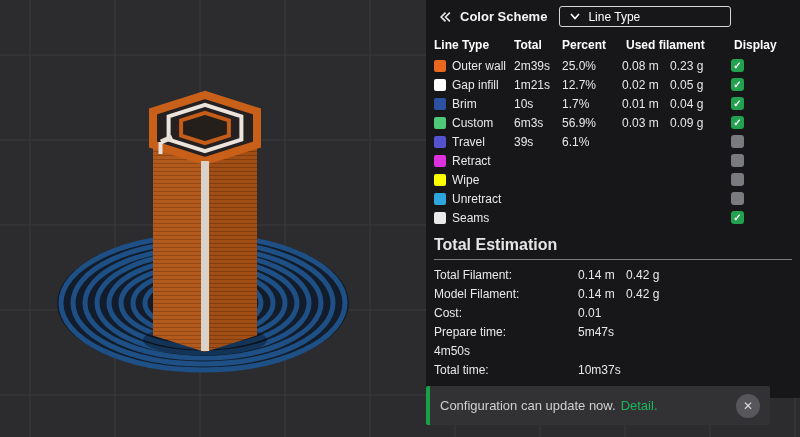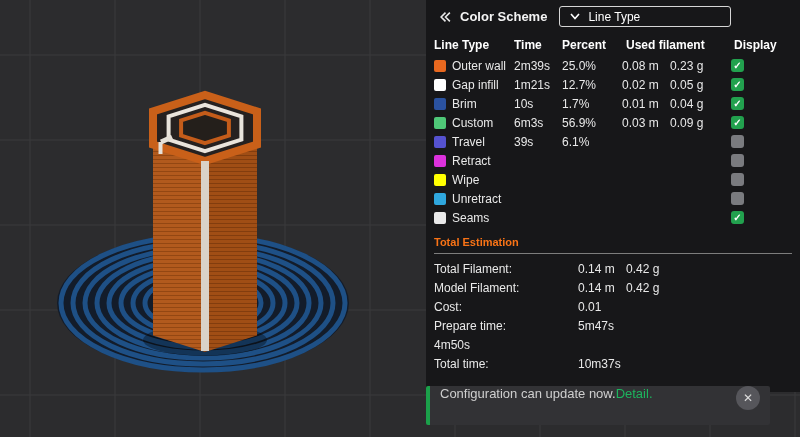--- a/index.html
+++ b/index.html
@@ -42,34 +42,34 @@
   .c-pct{width:60px}
   .c-m{width:48px}
   .c-g{width:44px}
   .checkbox{
     width:13px;height:13px;border-radius:3px;margin-left:17px;flex:none;
     background:#7a7b7f;display:flex;align-items:center;justify-content:center;cursor:pointer
   }
   .checkbox.checked{background:#22a14e}
   .checkbox.checked::after{content:"✓";color:#fff;font-size:10px;font-weight:bold;line-height:1}
 
-  .total-title{font-weight:bold;font-size:11px;color:#f97316;padding:9px 8px 5px}
+  .total-title{font-weight:bold;font-size:16px;color:#e5e5e5;padding:9px 8px 5px}
   .divider{border:none;border-top:1px solid #7d7d7d;margin:0 8px 5px}
   .erow{display:flex;align-items:center;height:19px;padding:0 8px;font-size:12px}
   .e-label{width:144px;white-space:nowrap}
   .e-v1{width:48px}
 
   
   .notification{
     position:absolute;left:426px;top:386px;width:344px;height:39px;
     background:#323235;border-left:4px solid #1ba04a;border-radius:2px;
-    display:flex;padding:0 10px;box-sizing:border-box;
+    display:flex;align-items:center;padding:0 10px;box-sizing:border-box;
     font-size:13px;color:#cfcfcf
   }
-  .detail-link{color:#1db45e;cursor:pointer;white-space:nowrap}
+  .detail-link{color:#1db45e;margin-left:5px;cursor:pointer;white-space:nowrap}
   .close-btn{
     margin-left:auto;width:24px;height:24px;border-radius:50%;background:#56565b;
     color:#dcdcdc;display:flex;align-items:center;justify-content:center;cursor:pointer;flex:none
   }
   .close-btn::after{content:"✕";font-size:12px;line-height:1}
 </style>
 </head>
 <body>
 
 <div class="viewport">
@@ -153,21 +153,21 @@
         <svg width="10" height="7" viewBox="0 0 10 7" fill="none" stroke="#ffffff" stroke-width="1.6">
           <path d="M1 1 L5 5.5 L9 1"></path>
         </svg>
       </span>
       <span>Line Type</span>
     </div>
   </div>
 
   <div class="thead">
     <span class="h-linetype">Line Type</span>
-    <span class="h-time">Time</span>
+    <span class="h-time">Total</span>
     <span class="h-percent">Percent</span>
     <span class="h-used">Used filament</span>
     <span class="h-display">Display</span>
   </div>
 
   <div class="trow">
     <span class="swatch" style="background: rgb(232, 104, 31);"></span>
     <span class="c-label">Outer wall</span>
     <span class="c-time">2m39s</span>
     <span class="c-pct">25.0%</span>

